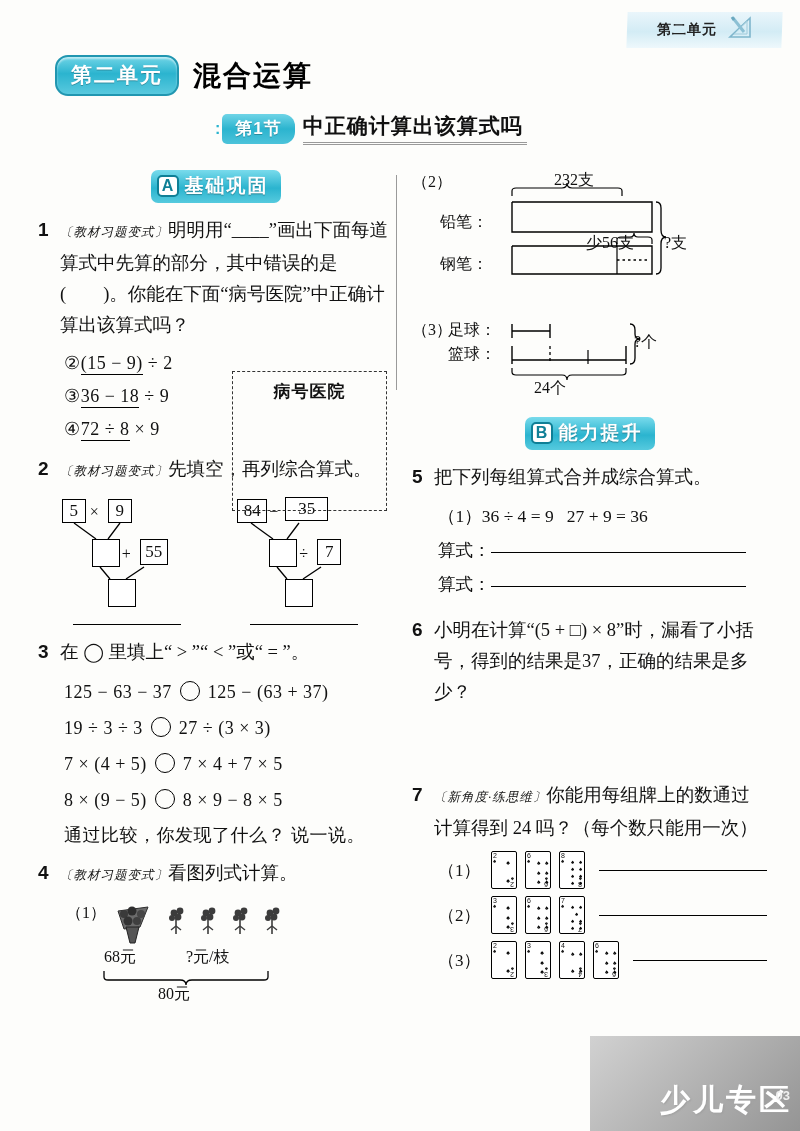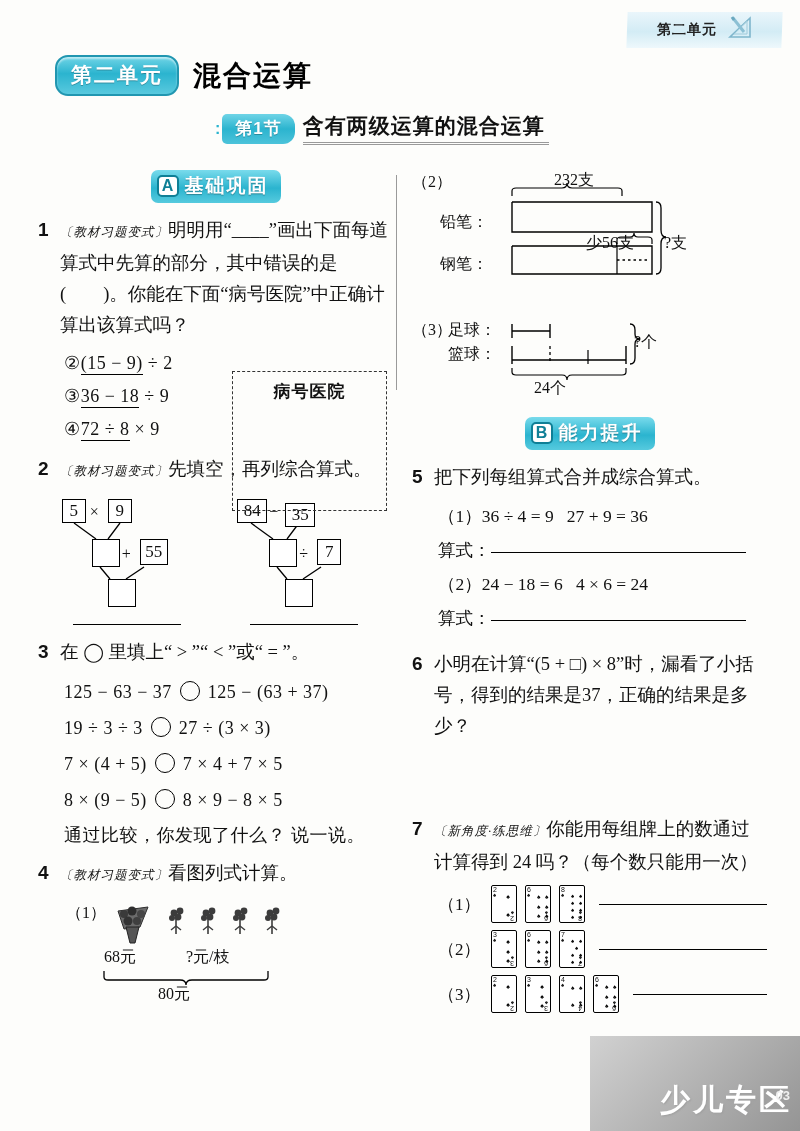--- a/index.html
+++ b/index.html
@@ -234,21 +234,21 @@
 </div>
 
 <div class="unit-title-row">
   <span class="badge-unit">第二单元</span>
   <span class="unit-title-txt">混合运算</span>
 </div>
 
 <div class="section-row">
   <span class="sec-stub">:</span>
   <span class="badge-sec">第1节</span>
-  <span class="sec-name">含有两级运算的混合运算</span>
+  <span class="sec-name">中正确计算出该算式吗</span>
 </div>
 
 <div class="divider"></div>
 
 <div class="col col-left">
 
   <div class="part-badge">
     <span class="part-letter">A</span>
     <span class="part-text">基础巩固</span>
   </div>
@@ -299,21 +299,21 @@
 
     <div class="tree">
       <svg width="150" height="105" style="position:absolute;left:0;top:0;">
         <line x1="22" y1="28" x2="44" y2="44" stroke="#000" stroke-width="1.3"></line>
         <line x1="70" y1="28" x2="58" y2="44" stroke="#000" stroke-width="1.3"></line>
         <line x1="48" y1="72" x2="58" y2="84" stroke="#000" stroke-width="1.3"></line>
         <line x1="92" y1="72" x2="74" y2="84" stroke="#000" stroke-width="1.3"></line>
       </svg>
       <div class="cell" style="left:8px;top:4px;width:30px;height:24px;">84</div>
       <div class="op" style="left:40px;top:8px;">−</div>
-      <div class="cell" style="left:56px;top:8px;width:30px;height:24px;">35</div>
+      <div class="cell" style="left:56px;top:2px;width:43px;height:24px;">35</div>
       <div class="cell" style="left:40px;top:44px;width:28px;height:28px;"></div>
       <div class="op" style="left:70px;top:50px;">÷</div>
       <div class="cell" style="left:88px;top:44px;width:24px;height:26px;">7</div>
       <div class="cell" style="left:56px;top:84px;width:28px;height:28px;"></div>
     </div>
   </div>
 
   <div style="display:flex;justify-content:space-around;">
     <div class="blank-line"></div>
     <div class="blank-line"></div>
@@ -478,23 +478,20 @@
   </div>
 
   <div class="indent">
     <div class="eqline">
       <span>（1）</span><span>36 ÷ 4 = 9</span>&nbsp;&nbsp;&nbsp;<span>27 + 9 = 36</span>
     </div>
     <div class="eqline">
       <span>算式：</span><span class="ansline" style="width:255px;"></span>
     </div>
     <div class="eqline">
-      <span>（2）</span><span>24 − 18 = 6</span>&nbsp;&nbsp;&nbsp;<span>4 × 6 = 24</span>
-    </div>
-    <div class="eqline">
       <span>算式：</span><span class="ansline" style="width:255px;"></span>
     </div>
   </div>
 
   <div class="q" style="margin-top:14px;">
     <div class="qnum">6</div>
     <div class="qbody">
       <span>小明在计算“(5 + □) × 8”时，漏看了小括号，得到的结果是37，正确的结果是多少？</span>
     </div>
   </div>

